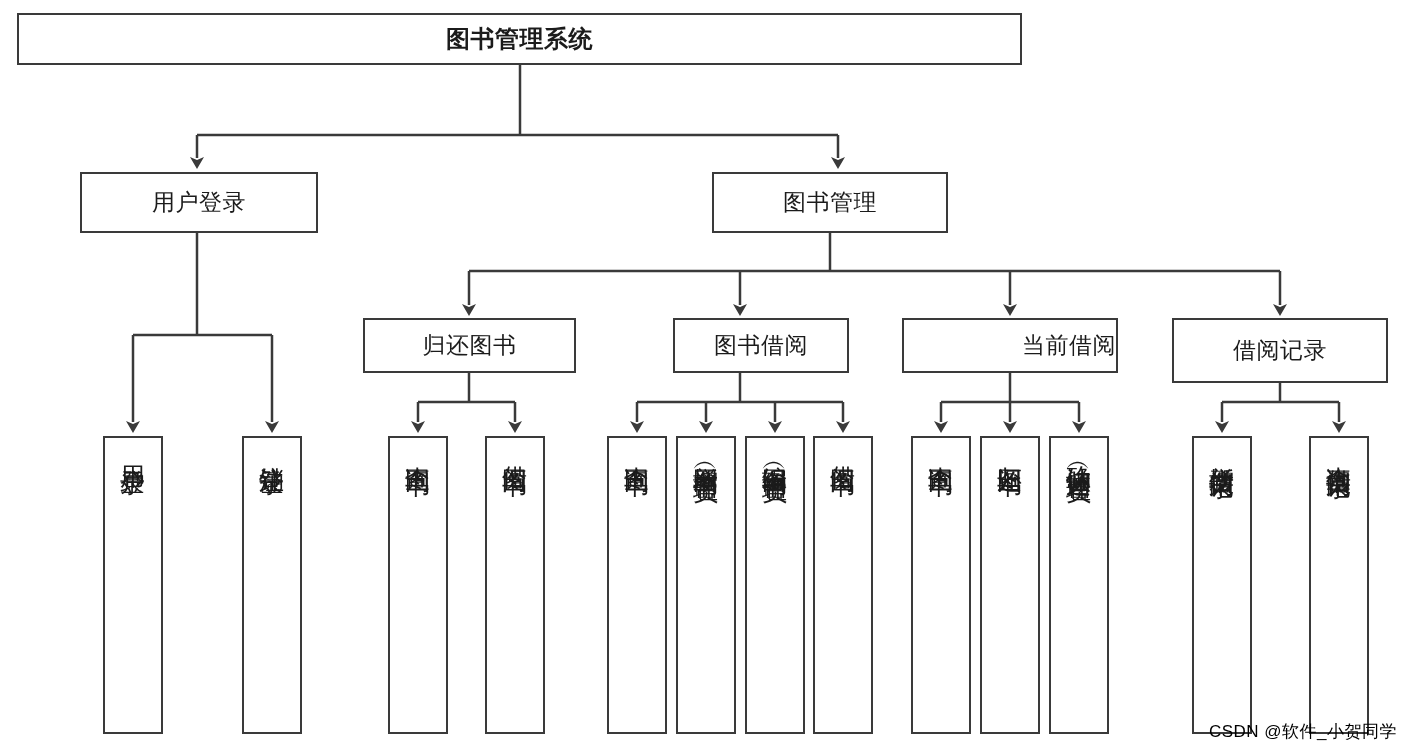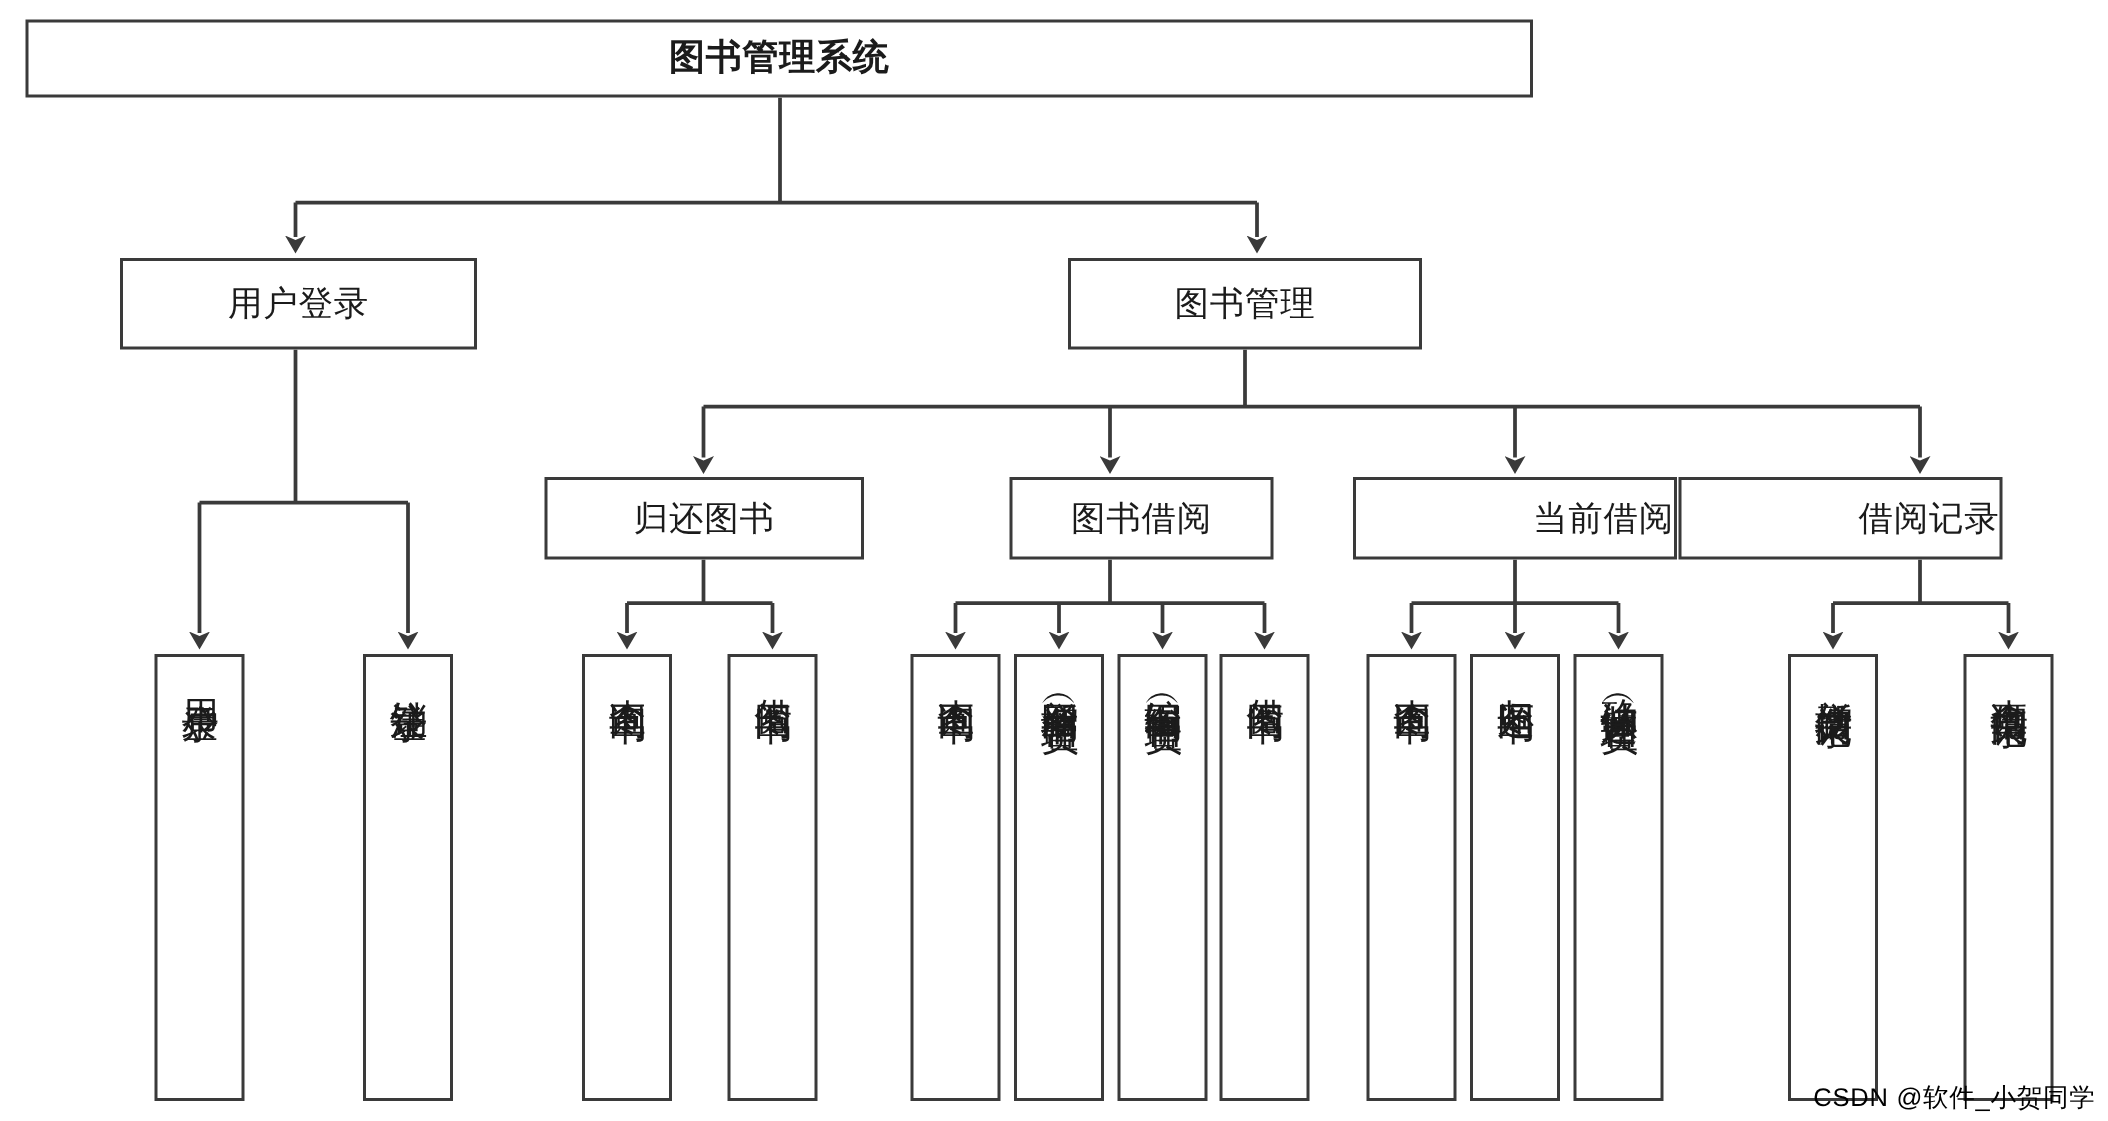--- a/index.html
+++ b/index.html
@@ -152,21 +152,21 @@
   </div>
 
   <div class="node horiz" style="left:632px; top:318px; width:176px; height:55px;margin-left:41px;">
     <span class="node-label">图书借阅</span>
   </div>
 
   <div class="node horiz" style="left:902px; top:318px; width:216px; height:55px;justify-content:flex-end;">
     <span class="node-label">当前借阅</span>
   </div>
 
-  <div class="node horiz" style="left:1119px; top:318px; width:216px; height:55px;justify-content:flex-end;">
+  <div class="node horiz" style="left:1172px; top:318px; width:216px; height:65px;">
     <span class="node-label">借阅记录</span>
   </div>
 
   <div class="node vert" style="left:103px; top:436px; width:60px; height:298px;">
     <span class="node-label">用户登录</span>
   </div>
 
   <div class="node vert" style="left:242px; top:436px; width:60px; height:298px;">
     <span class="node-label">注销登录</span>
   </div>

